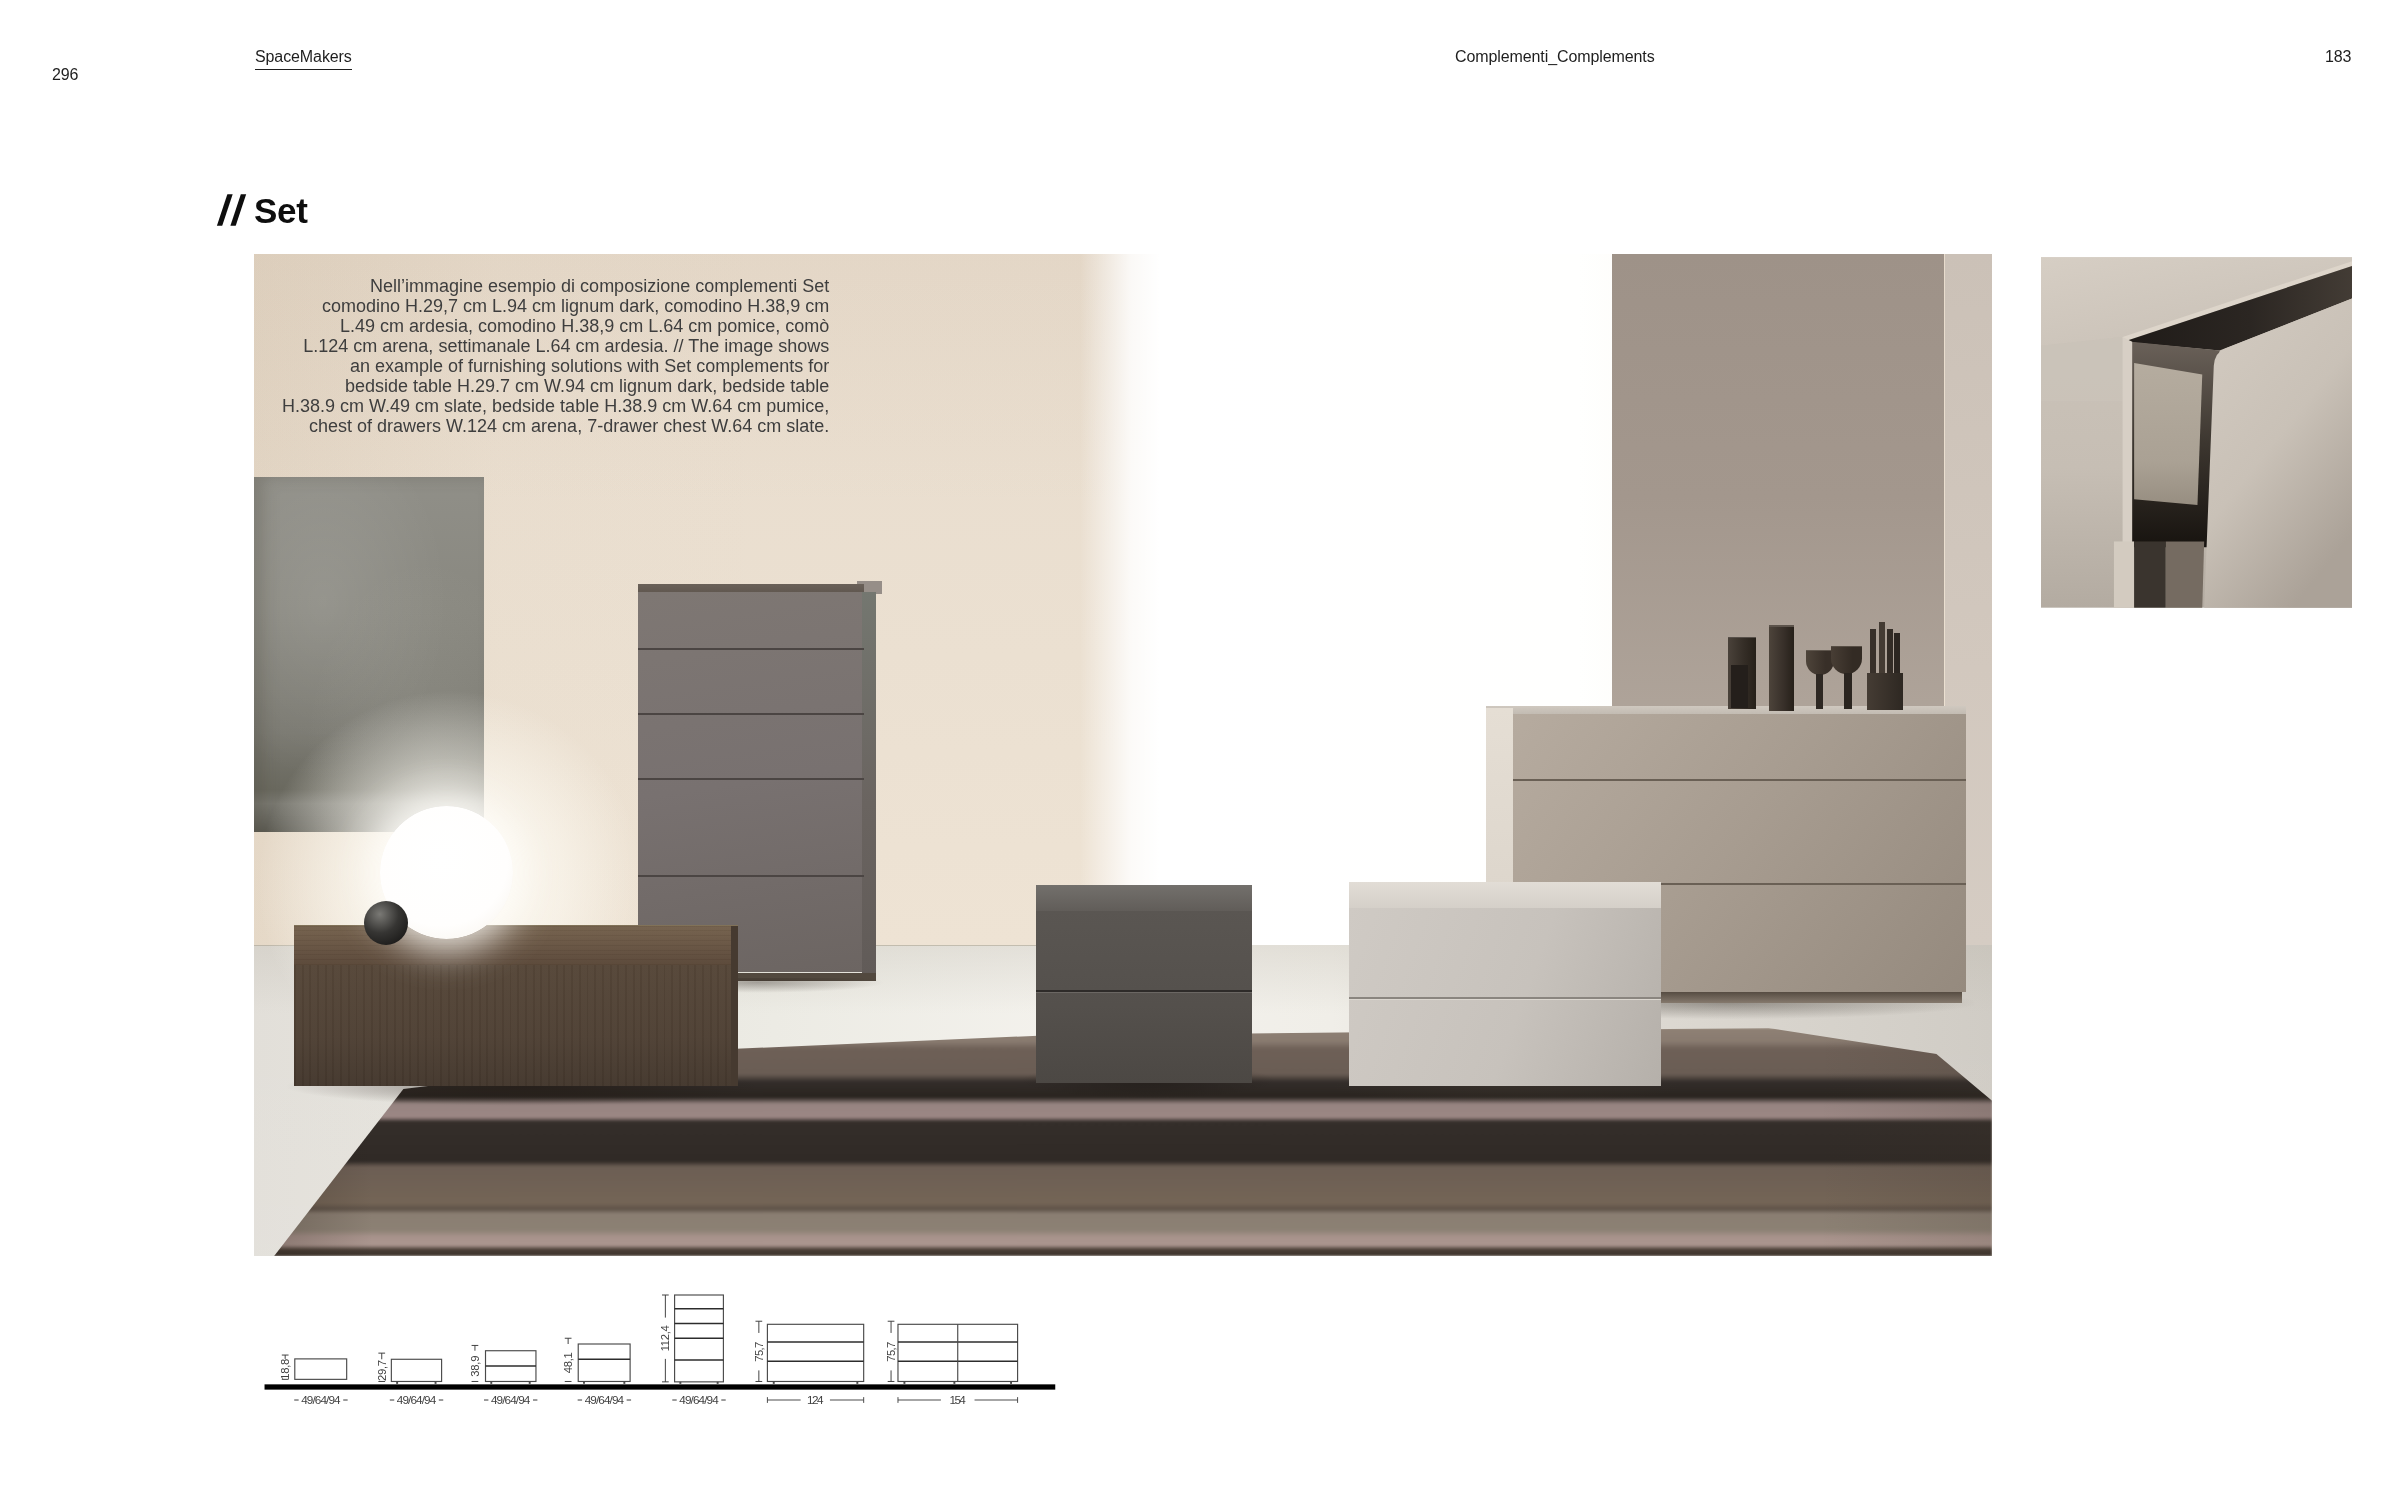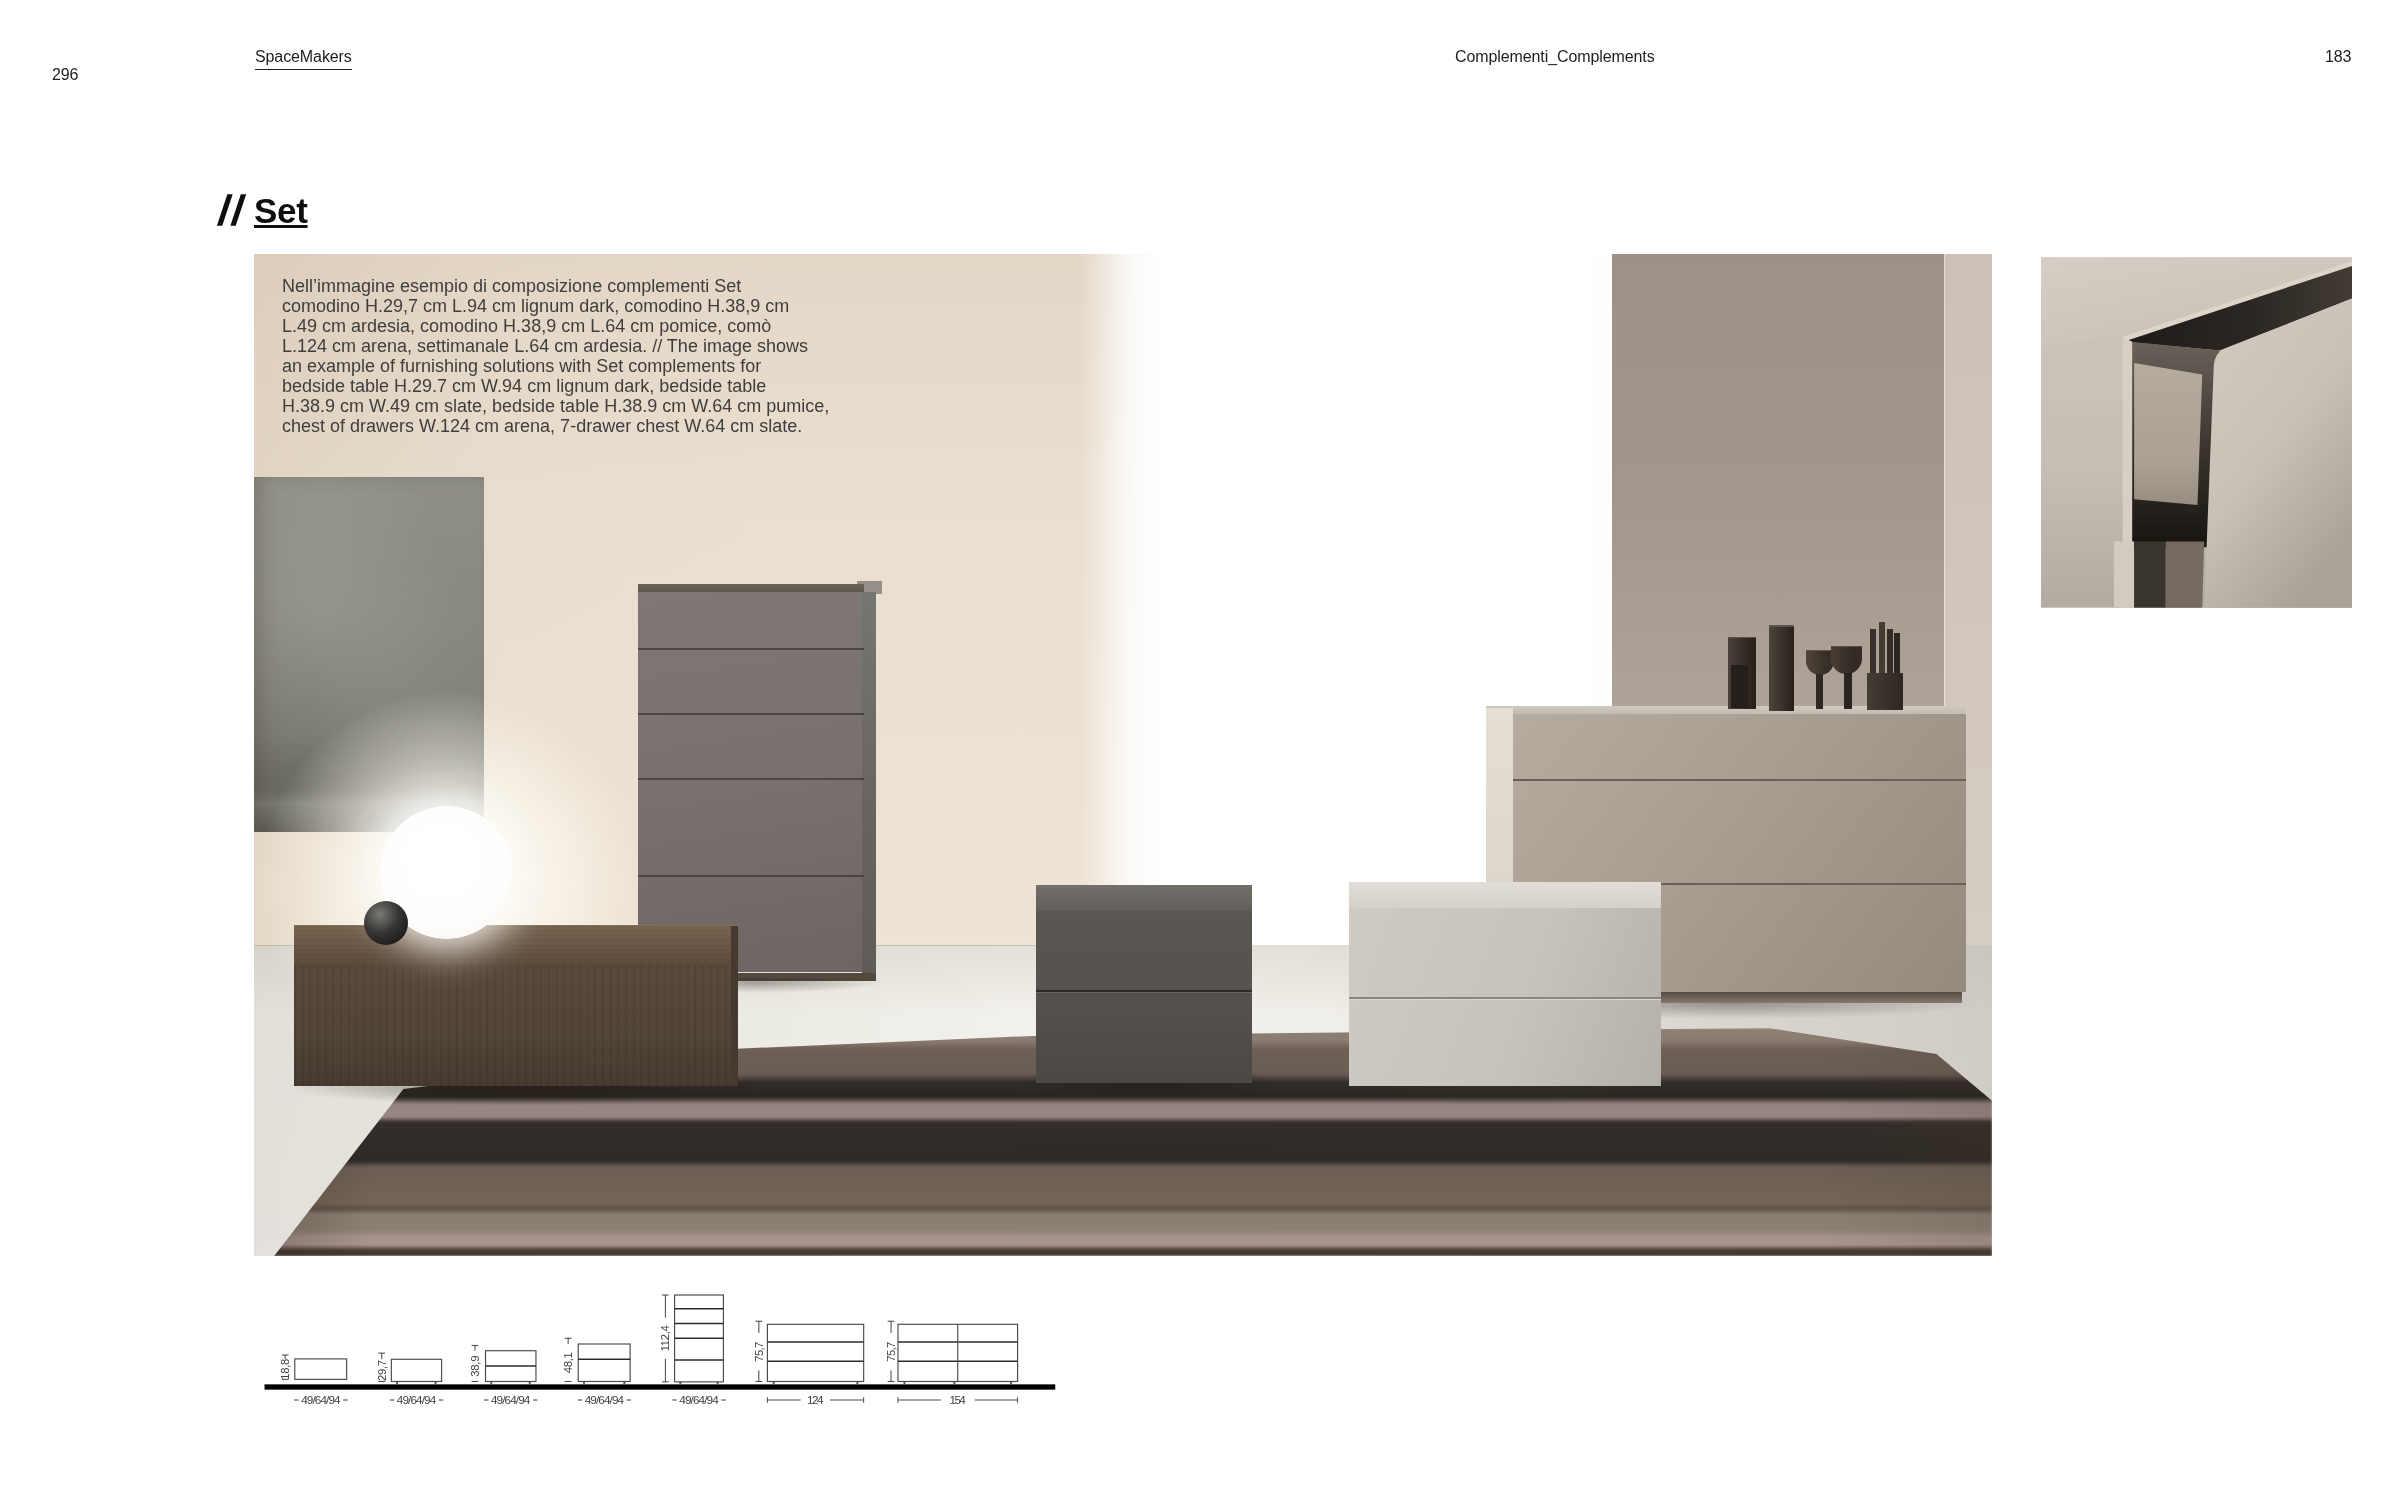--- a/index.html
+++ b/index.html
@@ -2,35 +2,35 @@
 <html><head>
 <meta charset="utf-8">
 <style>
   html,body{margin:0;padding:0;}
   body{width:2401px;height:1507px;background:#ffffff;position:relative;overflow:hidden;
        font-family:"Liberation Sans", sans-serif;}
   .abs{position:absolute;}
   .hdr{font-size:16px;color:#1e1e1e;letter-spacing:-0.1px;}
   
   #photo{left:254px;top:254px;width:1738px;height:1002px;overflow:hidden;
-         background:linear-gradient(180deg,#e8dccd 0%,#ebe0d1 40%,#eee3d4 69%,#e3dcd2 69.3%,#efede8 100%);}
+         background:linear-gradient(180deg,#e8dccd 0%,#ebe0d1 40%,#eee3d4 69%,#e3dcd2 69.3%,#efede8 100%);text-align:right;}
 </style>
 </head>
 <body>
 
   <div class="abs hdr" style="left:52px;top:48px;margin-top:18px;">296</div>
   <div class="abs hdr" style="left:255px;top:48px;border-bottom:1.4px solid #1e1e1e;padding-bottom:2.9px;">SpaceMakers</div>
   <div class="abs hdr" style="left:1455px;top:48px;">Complementi_Complements</div>
   <div class="abs hdr" style="left:2325px;top:48px;">183</div>
 
   <svg class="abs" style="left:215px;top:192px;" width="38" height="36" viewBox="0 0 40 37">
     <polygon points="2,35 7.6,35 18.6,2 13,2" fill="#0e0e0e"></polygon>
     <polygon points="16.2,35 21.8,35 32.8,2 27.2,2" fill="#0e0e0e"></polygon>
   </svg>
-  <div class="abs" style="left:254px;top:191px;font-size:35px;font-weight:bold;color:#0e0e0e;letter-spacing:-0.3px;text-decoration:underline;">Set</div>
+  <div class="abs" style="left:254px;top:191px;font-size:35px;font-weight:bold;color:#0e0e0e;letter-spacing:-0.3px;">Set</div>
 
   <div id="photo" class="abs">
 
     <div class="abs" style="left:0;top:0;width:1738px;height:691px;background:linear-gradient(90deg,rgba(189,168,141,0.18) 0%,rgba(189,168,141,0.02) 14%,rgba(255,255,255,0) 30%);"></div>
     <div class="abs" style="left:0;top:0;width:1057px;height:250px;background:linear-gradient(180deg,rgba(175,152,122,0.08) 0%,rgba(175,152,122,0) 100%);"></div>
 
     <div class="abs" style="left:826px;top:0;width:567px;height:1002px;background:linear-gradient(90deg,rgba(255,255,255,0) 0%,rgba(255,255,255,0.85) 9%,#ffffff 14%,#fffffe 88%,#fdfcf9 100%);"></div>
 
     <div class="abs" style="left:1358px;top:0;width:332px;height:691px;background:linear-gradient(180deg,#9e9288 0%,#a3978d 35%,#b0a59b 70%,#beb3a9 100%);"></div>
 

